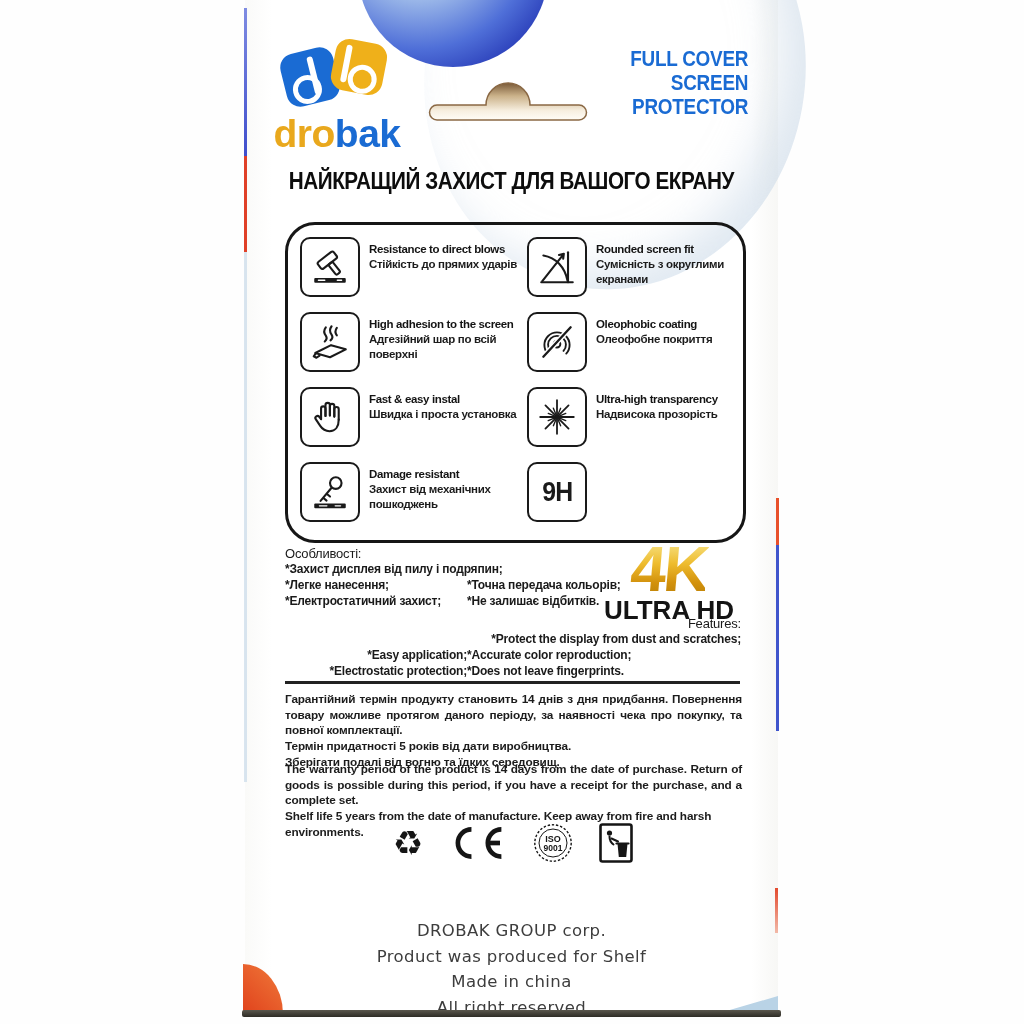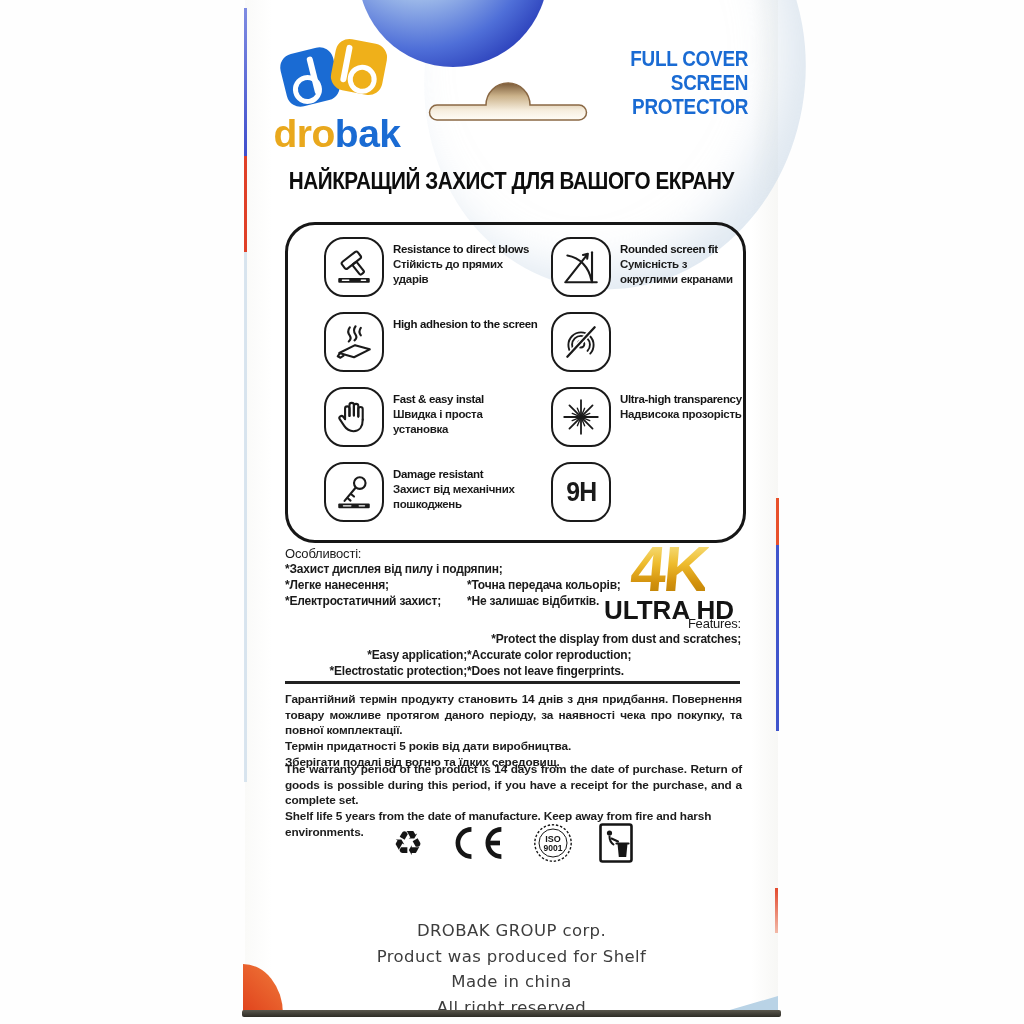--- a/index.html
+++ b/index.html
@@ -31,22 +31,22 @@
   
   .headline{position:absolute;top:168px;left:0;width:533px;text-align:center;}
   .headline-inner{display:inline-block;font-size:23px;font-weight:800;letter-spacing:-0.5px;
                   transform:scaleX(0.9);white-space:nowrap;color:#0d0d0d;}
   
   .fbox{position:absolute;left:40px;top:222px;width:455px;height:315px;border:3px solid #161616;border-radius:30px;}
   .fcol{position:absolute;top:237px;display:flex;flex-direction:column;}
   .fcol-left{left:55px;width:232px;}
   .fcol-right{left:282px;width:210px;}
   .fitem{display:flex;margin-bottom:14px;min-height:61px;}
-  .ficon{flex:0 0 auto;width:56px;height:56px;border:2.5px solid #1a1a1a;border-radius:20px;
-         display:flex;align-items:center;justify-content:center;background:#fff;margin-left:24px;}
+  .ficon{flex:0 0 auto;width:56px;height:56px;border:2.5px solid #1a1a1a;border-radius:10px;
+         display:flex;align-items:center;justify-content:center;background:#fff;}
   .ficon svg{display:block;}
   .nineh{font-size:27px;font-weight:700;letter-spacing:-1px;transform:scaleX(0.92);color:#1a1a1a;}
   .ftxt{margin-left:9px;padding-top:5px;}
   .fen{font-size:11.5px;font-weight:700;letter-spacing:-0.35px;line-height:1.3;color:#141414;white-space:nowrap;}
   .fuk{font-size:11.5px;font-weight:700;letter-spacing:-0.3px;line-height:1.3;color:#1c1c1c;}
   
   .blist{position:absolute;left:40px;width:456px;font-size:12px;font-weight:600;line-height:1.32;letter-spacing:-0.2px;}
   .blist-uk{top:545px;} .blist-en{top:615px;text-align:right;}
   .blist .btitle{font-size:13px;font-weight:400;}
   .brow{display:flex;}
@@ -158,20 +158,21 @@
       <div class="fitem">
         <div class="ficon">
           <svg width="42" height="42" viewBox="0 0 40 40" fill="none" stroke="#1a1a1a" stroke-width="2" stroke-linecap="round" stroke-linejoin="round">
             <path d="M6 30.5 L21 23 L35 27 L20 34.5 Z"></path>
             <path d="M6.5 30.8 l-2 2.8 2.6 1.4 3-2"></path>
             <path d="M16 6 q-3 4 0 8 q2 3 -1 5.5 M21.5 5 q-3 4 0 8 q2 3 -1 5.5 M26.5 6.5 q-2.6 3.6 0 7.2"></path>
           </svg>
         </div>
         <div class="ftxt">
           <div class="fen">High adhesion to the screen</div>
+          <div class="fuk">Адгезійний шар по всій поверхні</div>
         </div>
       </div>
       <div class="fitem">
         <div class="ficon">
           <svg width="42" height="42" viewBox="0 0 40 40" fill="none" stroke="#1a1a1a" stroke-width="2" stroke-linecap="round" stroke-linejoin="round">
             <path d="M11.5 22 V12 a2.1 2.1 0 0 1 4.2 0 V19"></path>
             <path d="M15.7 19 V8.6 a2.1 2.1 0 0 1 4.2 0 V18.6"></path>
             <path d="M19.9 18.6 V9.6 a2.1 2.1 0 0 1 4.2 0 V19.6"></path>
             <path d="M24.1 19.6 V12.6 a2.1 2.1 0 0 1 4.2 0 V22.5"></path>
             <path d="M28.3 22.5 c0 6.5 -3 11 -8.8 11 c-4.3 0 -6.6 -1.7 -8.8 -5 l-4.3 -6.5 c-1.4 -2.2 1.7 -4.2 3.4 -2.2 l1.7 2.2"></path>
@@ -215,20 +216,24 @@
       </div>
       <div class="fitem">
         <div class="ficon">
           <svg width="42" height="42" viewBox="0 0 40 40" fill="none" stroke="#1a1a1a" stroke-width="1.8" stroke-linecap="round">
             <circle cx="20" cy="22" r="3.2"></circle>
             <path d="M13.8 28.5 a8.5 8.5 0 1 1 12.4 0"></path>
             <path d="M11.2 31 a12 12 0 1 1 17.6 0"></path>
             <path d="M7 34 L33 6" stroke="#fff" stroke-width="5"></path>
             <path d="M7 34 L33 6" stroke-width="2.2"></path>
           </svg>
+        </div>
+        <div class="ftxt">
+          <div class="fen">Oleophobic coating</div>
+          <div class="fuk">Олеофобне покриття</div>
         </div>
       </div>
       <div class="fitem">
         <div class="ficon">
           <svg width="42" height="42" viewBox="0 0 40 40" fill="none" stroke="#1a1a1a" stroke-linecap="round">
             <path d="M20 4 V36 M4 20 H36 M9 9 L31 31 M31 9 L9 31" stroke-width="1.7"></path>
             <path d="M20 11 V29 M11 20 H29 M13.6 13.6 L26.4 26.4 M26.4 13.6 L13.6 26.4" transform="rotate(22.5 20 20)" stroke-width="1.3"></path>
           </svg>
         </div>
         <div class="ftxt">

